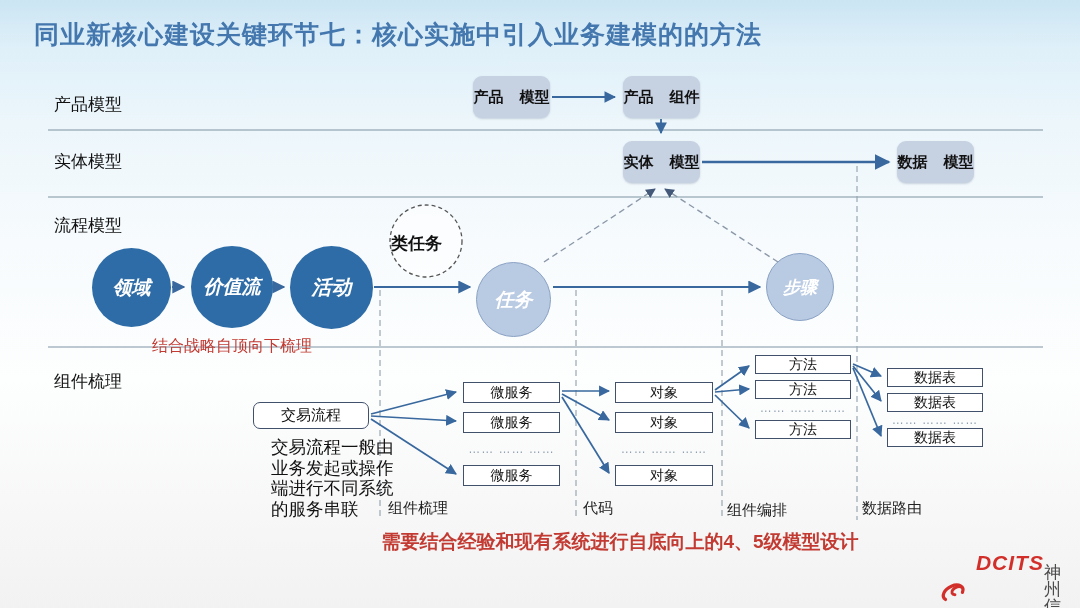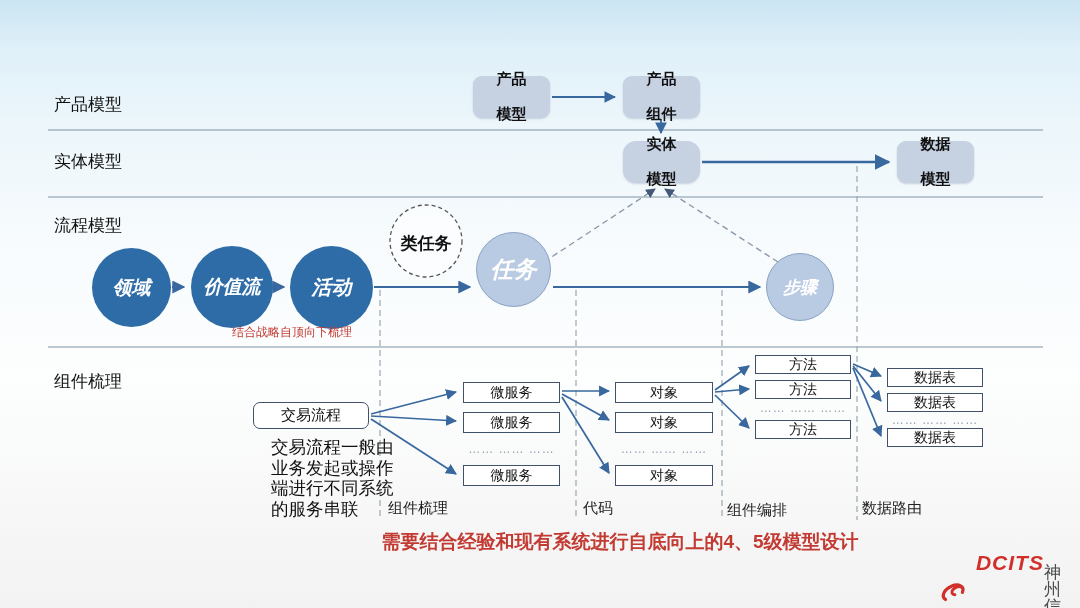--- a/index.html
+++ b/index.html
@@ -7,39 +7,39 @@
     position:relative;width:1080px;height:608px;overflow:hidden;
     font-family:"Liberation Sans","DejaVu Sans",sans-serif;
     background:linear-gradient(180deg,#CBE5F3 0%,#DFF0F9 8%,#ECF6FB 20%,#F7FBFD 40%,#FDFEFE 62%,#F6F7F6 85%,#F1F2F1 100%);
   }
   .abs{position:absolute;}
   .title{font-size:25px;font-weight:bold;color:#4377AE;letter-spacing:1px;white-space:nowrap;}
   .rowlabel{font-size:17px;color:#111;white-space:nowrap;}
   .bluebox{
     width:77px;height:42px;border-radius:9px;background:#C6D1E2;
     box-shadow:0 1px 2px rgba(80,100,130,.25);
-    display:flex;flex-direction:column;align-items:center;justify-content:center;
+    display:flex;flex-direction:row;align-items:center;justify-content:center;
     font-size:15px;font-weight:bold;color:#111;line-height:1.25;gap:16px;
   }
   .circle{
     border-radius:50%;display:flex;align-items:center;justify-content:center;
     color:#fff;font-weight:bold;box-sizing:border-box;font-style:italic;
   }
   .dark{background:#2E6CA7;}
   .light{background:#B9CAE3;border:1.5px solid #8AA2C4;}
   .wbox{
     background:#fff;border:1px solid #41506B;box-sizing:border-box;
     display:flex;align-items:center;justify-content:center;
     font-size:14px;color:#111;white-space:nowrap;
   }
   .dots{color:#90A0B0;text-align:center;font-size:12px;line-height:13px;letter-spacing:1px;white-space:nowrap;}
   .collabel{font-size:15px;color:#222;white-space:nowrap;}
   .rednote{color:#C23A32;}
   .desc{font-size:17.5px;line-height:1.18;color:#111;}
-  .tasklike{font-size:17px;font-weight:bold;color:#111;text-align:center;}
+  .tasklike{font-size:17px;font-weight:bold;color:#111;}
   .logo-brand{font-size:21px;font-weight:800;font-style:italic;color:#D22E2A;letter-spacing:1px;line-height:1;}
   .logo-co{font-size:17px;color:#4A4A4A;letter-spacing:3px;line-height:1;margin-top:12px;}
 </style>
 </head>
 <body>
 
 <div id="slide">
 
   <svg class="abs" style="left:0;top:0;" width="1080" height="608" viewBox="0 0 1080 608">
     <defs>
@@ -96,51 +96,52 @@
       <line x1="715" y1="390" x2="749" y2="366" marker-end="url(#mB)"></line>
       <line x1="715" y1="392" x2="749" y2="389" marker-end="url(#mB)"></line>
       <line x1="715" y1="395" x2="749" y2="428" marker-end="url(#mB)"></line>
 
       <line x1="853" y1="364" x2="881" y2="376" marker-end="url(#mB)"></line>
       <line x1="853" y1="366" x2="881" y2="401" marker-end="url(#mB)"></line>
       <line x1="853" y1="368" x2="881" y2="436" marker-end="url(#mB)"></line>
     </g>
   </svg>
 
+  <div class="abs title" style="left:34px;top:18px;">同业新核心建设关键环节七：核心实施中引入业务建模的的方法</div>
 
   <div class="abs rowlabel" style="left:54px;top:93px;">产品模型</div>
   <div class="abs rowlabel" style="left:54px;top:150px;">实体模型</div>
   <div class="abs rowlabel" style="left:54px;top:214px;">流程模型</div>
   <div class="abs rowlabel" style="left:54px;top:370px;">组件梳理</div>
 
   <div class="abs bluebox" style="left:473px;top:76px;">
     <span>产品</span>
     <span>模型</span>
   </div>
   <div class="abs bluebox" style="left:623px;top:76px;">
     <span>产品</span>
     <span>组件</span>
   </div>
-  <div class="abs bluebox" style="left:623px;top:141px;border-radius:13px;">
+  <div class="abs bluebox" style="left:623px;top:141px;">
     <span>实体</span>
     <span>模型</span>
   </div>
   <div class="abs bluebox" style="left:897px;top:141px;">
     <span>数据</span>
     <span>模型</span>
   </div>
 
   <div class="abs circle dark" style="left:92px;top:248px;width:79px;height:79px;font-size:19px;">领域</div>
   <div class="abs circle dark" style="left:191px;top:246px;width:82px;height:82px;font-size:19px;">价值流</div>
   <div class="abs circle dark" style="left:290px;top:246px;width:83px;height:83px;font-size:20px;">活动</div>
   <div class="abs tasklike" style="left:391px;top:232px;width:70px;">类任务</div>
-  <div class="abs circle light" style="left:476px;top:232px;width:75px;height:75px;font-size:23px;">任务</div>
+  <div class="abs circle light" style="left:476px;top:262px;width:75px;height:75px;font-size:19px;">任务</div>
   <div class="abs circle light" style="left:766px;top:253px;width:68px;height:68px;font-size:17px;">步骤</div>
 
-  <div class="abs rednote" style="left:152px;top:324px;width:200px;text-align:right;font-size:12px;">结合战略自顶向下梳理</div>
+  <div class="abs rednote" style="left:152px;top:336px;width:200px;text-align:left;font-size:16px;">结合战略自顶向下梳理</div>
 
   <div class="abs wbox" style="left:253px;top:402px;width:116px;height:27px;font-size:15px;border-radius:7px;">交易流程</div>
   <div class="abs desc" style="left:255px;top:437px;width:127px;margin-left:16px;">交易流程一般由业务发起或操作端进行不同系统的服务串联</div>
 
   <div class="abs wbox" style="left:463px;top:382px;width:97px;height:21px;">微服务</div>
   <div class="abs wbox" style="left:463px;top:412px;width:97px;height:21px;">微服务</div>
   <div class="abs dots" style="left:463px;top:443px;width:97px;">…… …… ……</div>
   <div class="abs wbox" style="left:463px;top:465px;width:97px;height:21px;">微服务</div>
 
   <div class="abs wbox" style="left:615px;top:382px;width:98px;height:21px;">对象</div>

